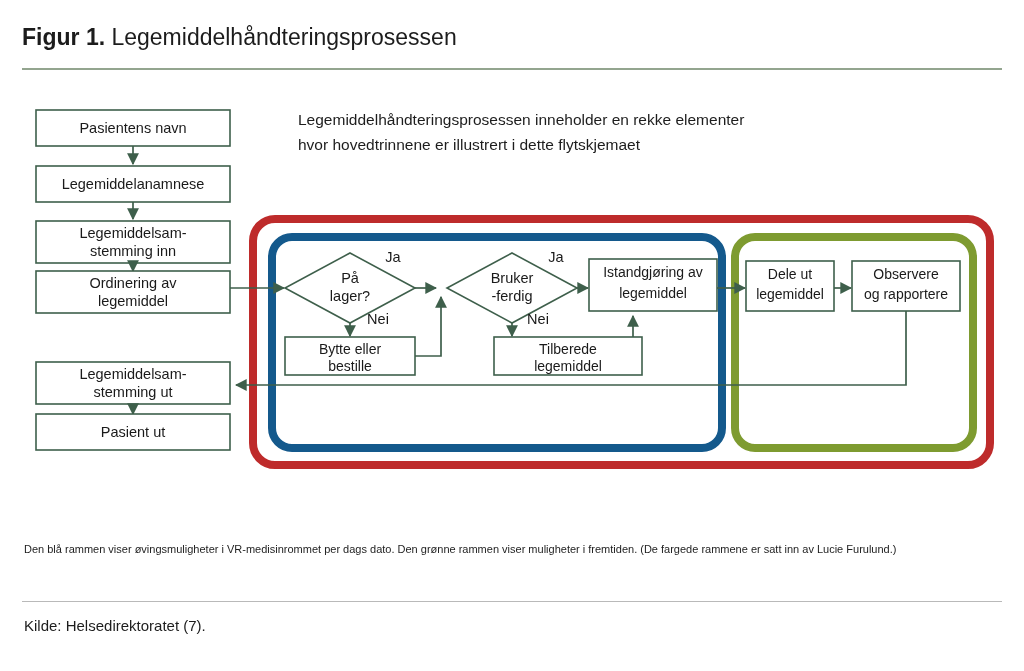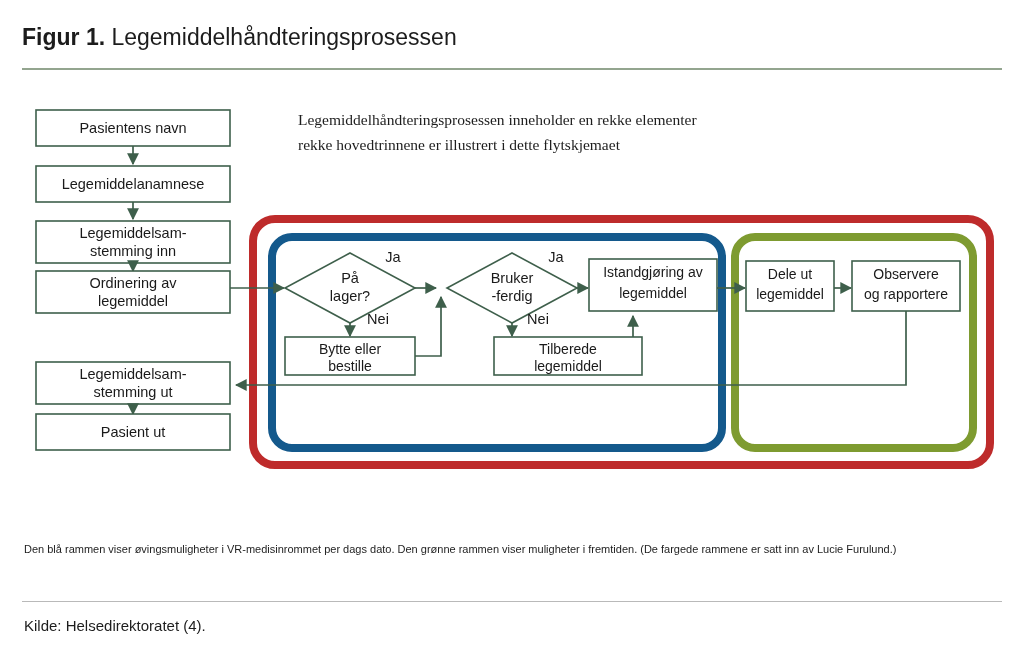--- a/index.html
+++ b/index.html
@@ -25,21 +25,21 @@
   .rule{
     position:absolute; left:22px; width:980px; height:2px;
     background:#93a58f;
   }
   .rule.top{top:68px;}
   .rule.bottom{top:601px; height:1px; background:#b9b9b9;}
 
   
   .intro{
     position:absolute; left:298px; top:107px; width:540px;
-    font-size:15.5px; line-height:25px; color:#1d1d1d;font-family:Liberation Serif, serif;
+    font-size:15.5px; line-height:25px; color:#1d1d1d;
   }
 
   
   #diagram{position:absolute; left:0; top:0; width:1024px; height:500px;}
 
   
   .node-text{
     font-family:"Liberation Sans", sans-serif;
     font-size:14.5px;
     fill:#1a1a1a;
@@ -74,21 +74,21 @@
 <div id="root">
 
   <div class="fig-title">
     <span class="lbl">Figur 1.</span>
     <span class="sub">Legemiddelhåndteringsprosessen</span>
   </div>
   <div class="rule top"></div>
 
   <div class="intro">
     <span>Legemiddelhåndteringsprosessen inneholder en rekke elementer</span><br>
-    <span>rekke hovedtrinnene er illustrert i dette flytskjemaet</span>
+    <span>hvor hovedtrinnene er illustrert i dette flytskjemaet</span>
   </div>
 
   <svg id="diagram" viewBox="0 0 1024 500">
 
     <defs>
       <marker id="arr" viewBox="0 0 10 10" refX="9" refY="5" markerWidth="7" markerHeight="7" orient="auto-start-reverse">
         <path d="M 0 0 L 10 5 L 0 10 z" fill="#3E5F4B"></path>
       </marker>
     </defs>
 
@@ -203,15 +203,15 @@
 
   </svg>
 
   <div class="caption">
     <span>Den blå rammen viser øvingsmuligheter i VR-medisinrommet per dags dato. Den grønne rammen viser muligheter i</span>
     <span>fremtiden. (De fargede rammene er satt inn av Lucie Furulund.)</span>
   </div>
 
   <div class="rule bottom"></div>
 
-  <div class="source">Kilde: Helsedirektoratet (4).</div>
+  <div class="source">Kilde: Helsedirektoratet (7).</div>
 
 </div>
 
 </body></html>

